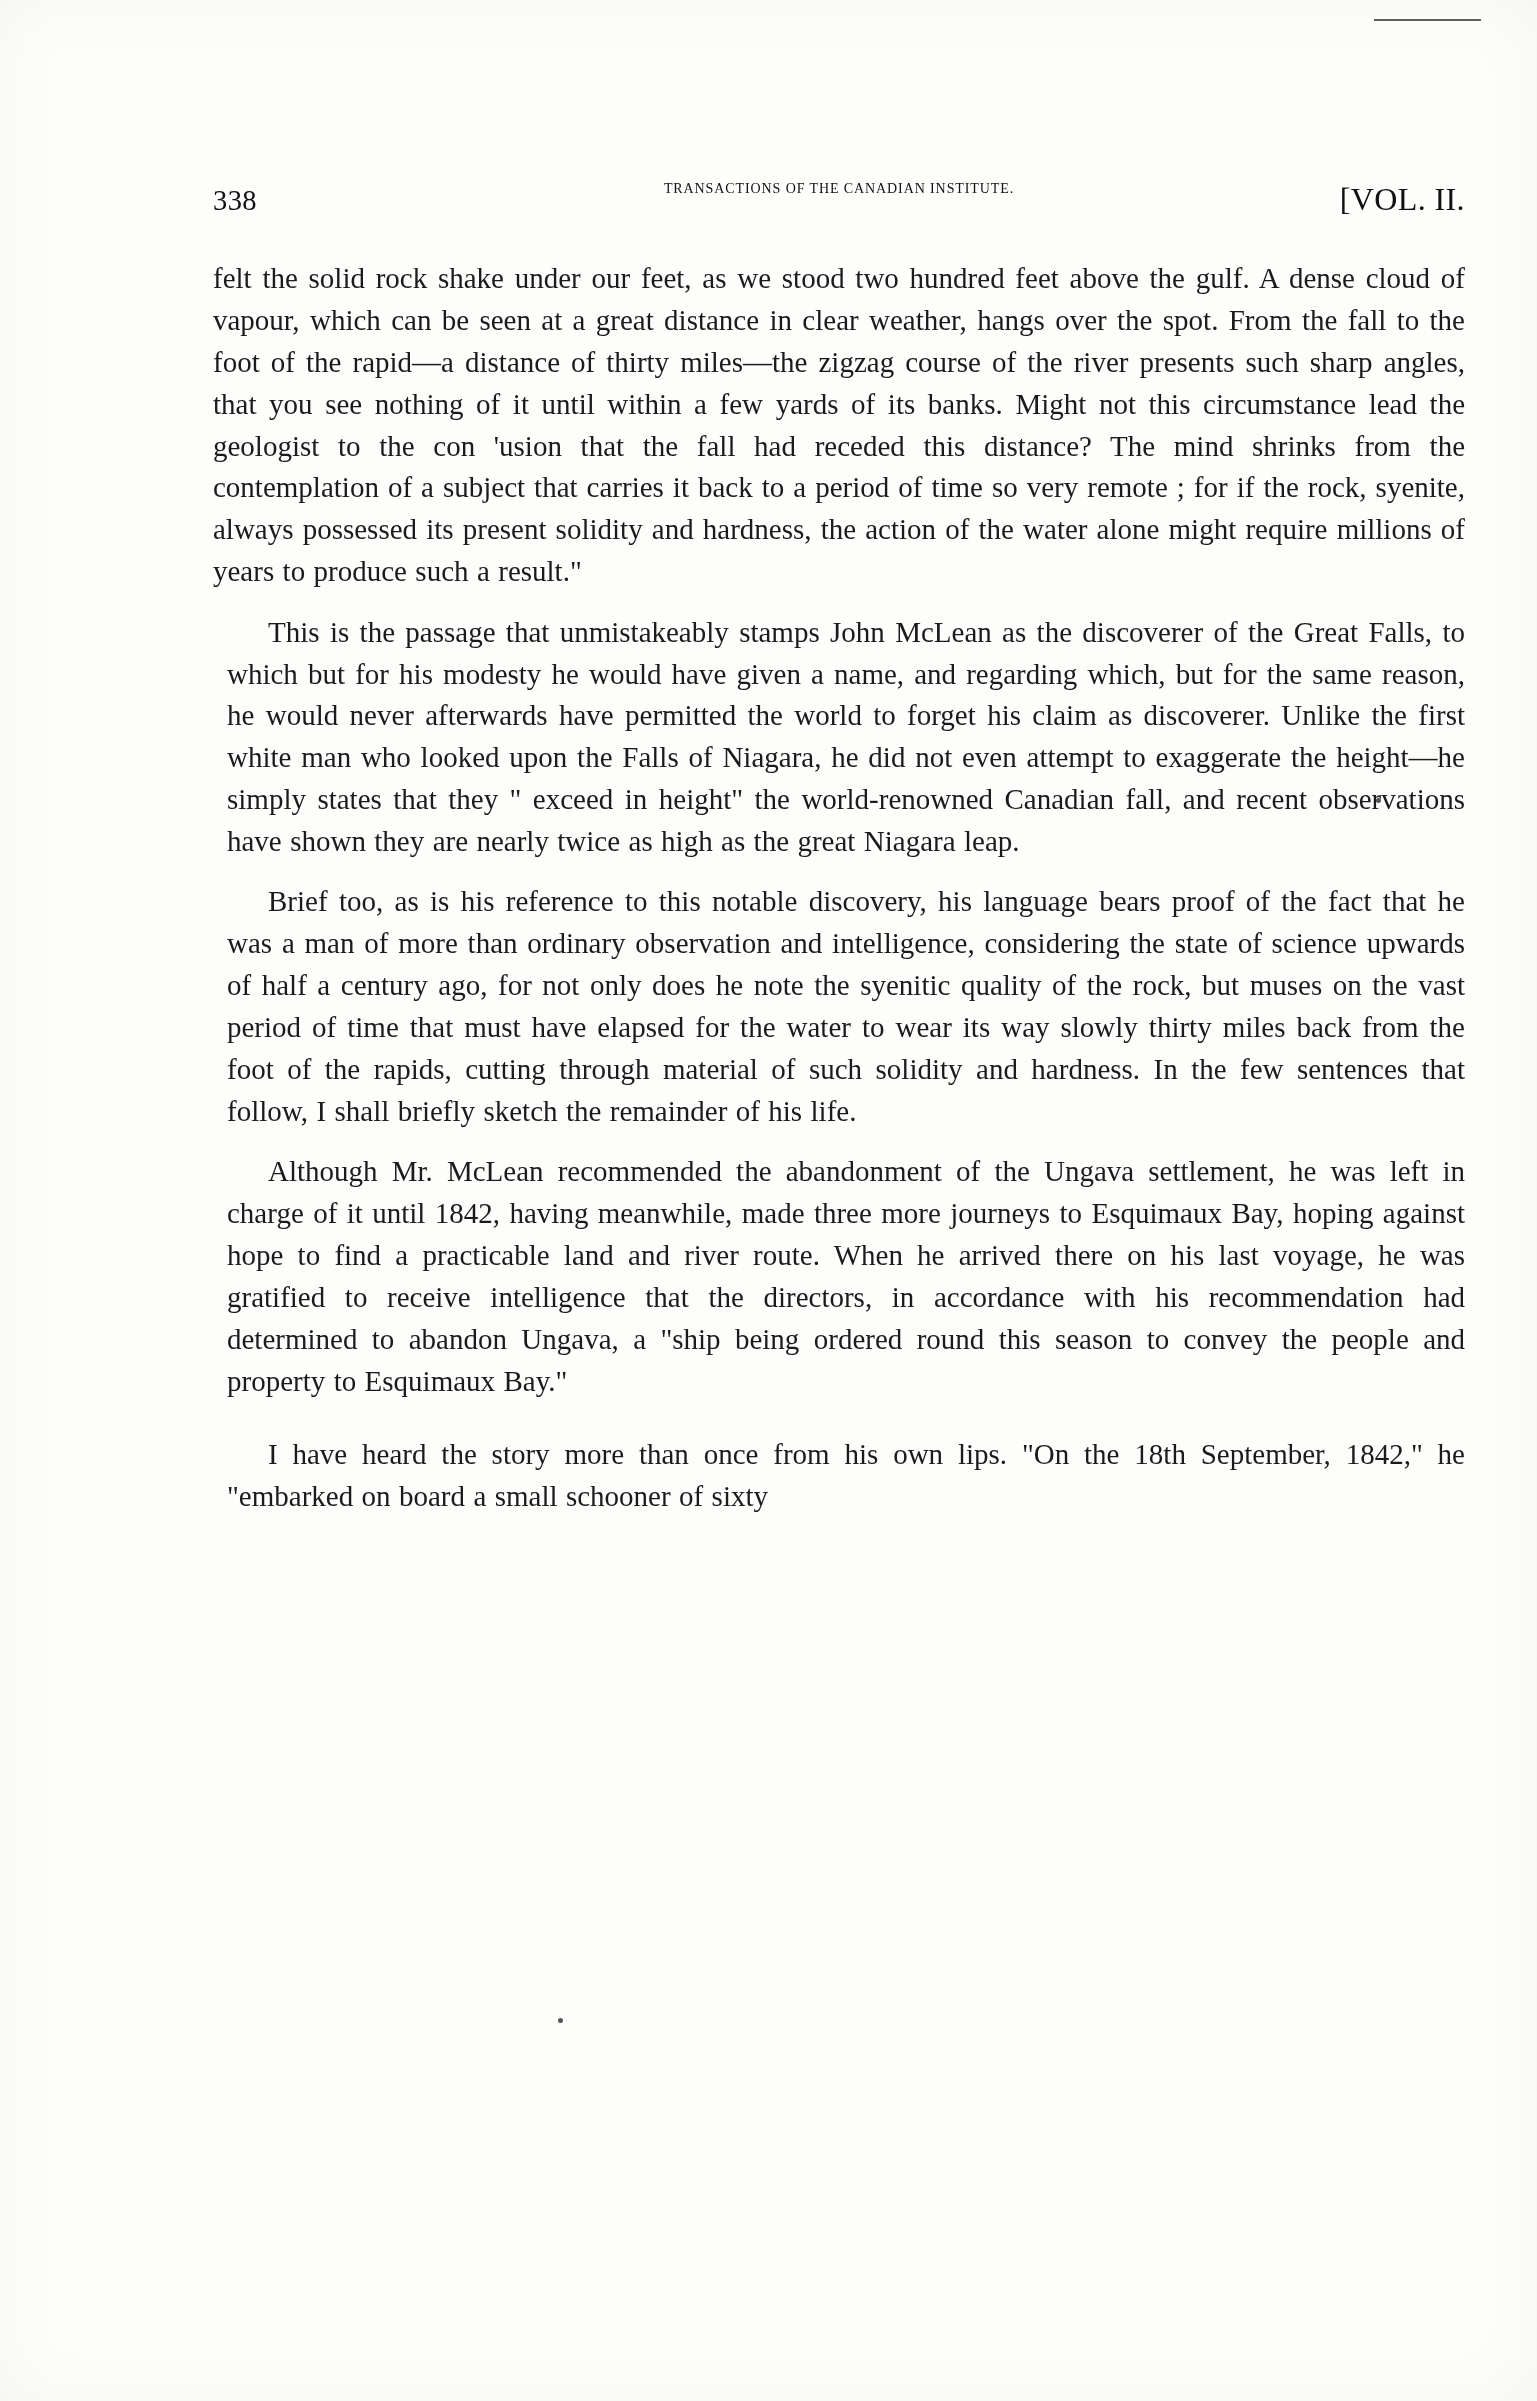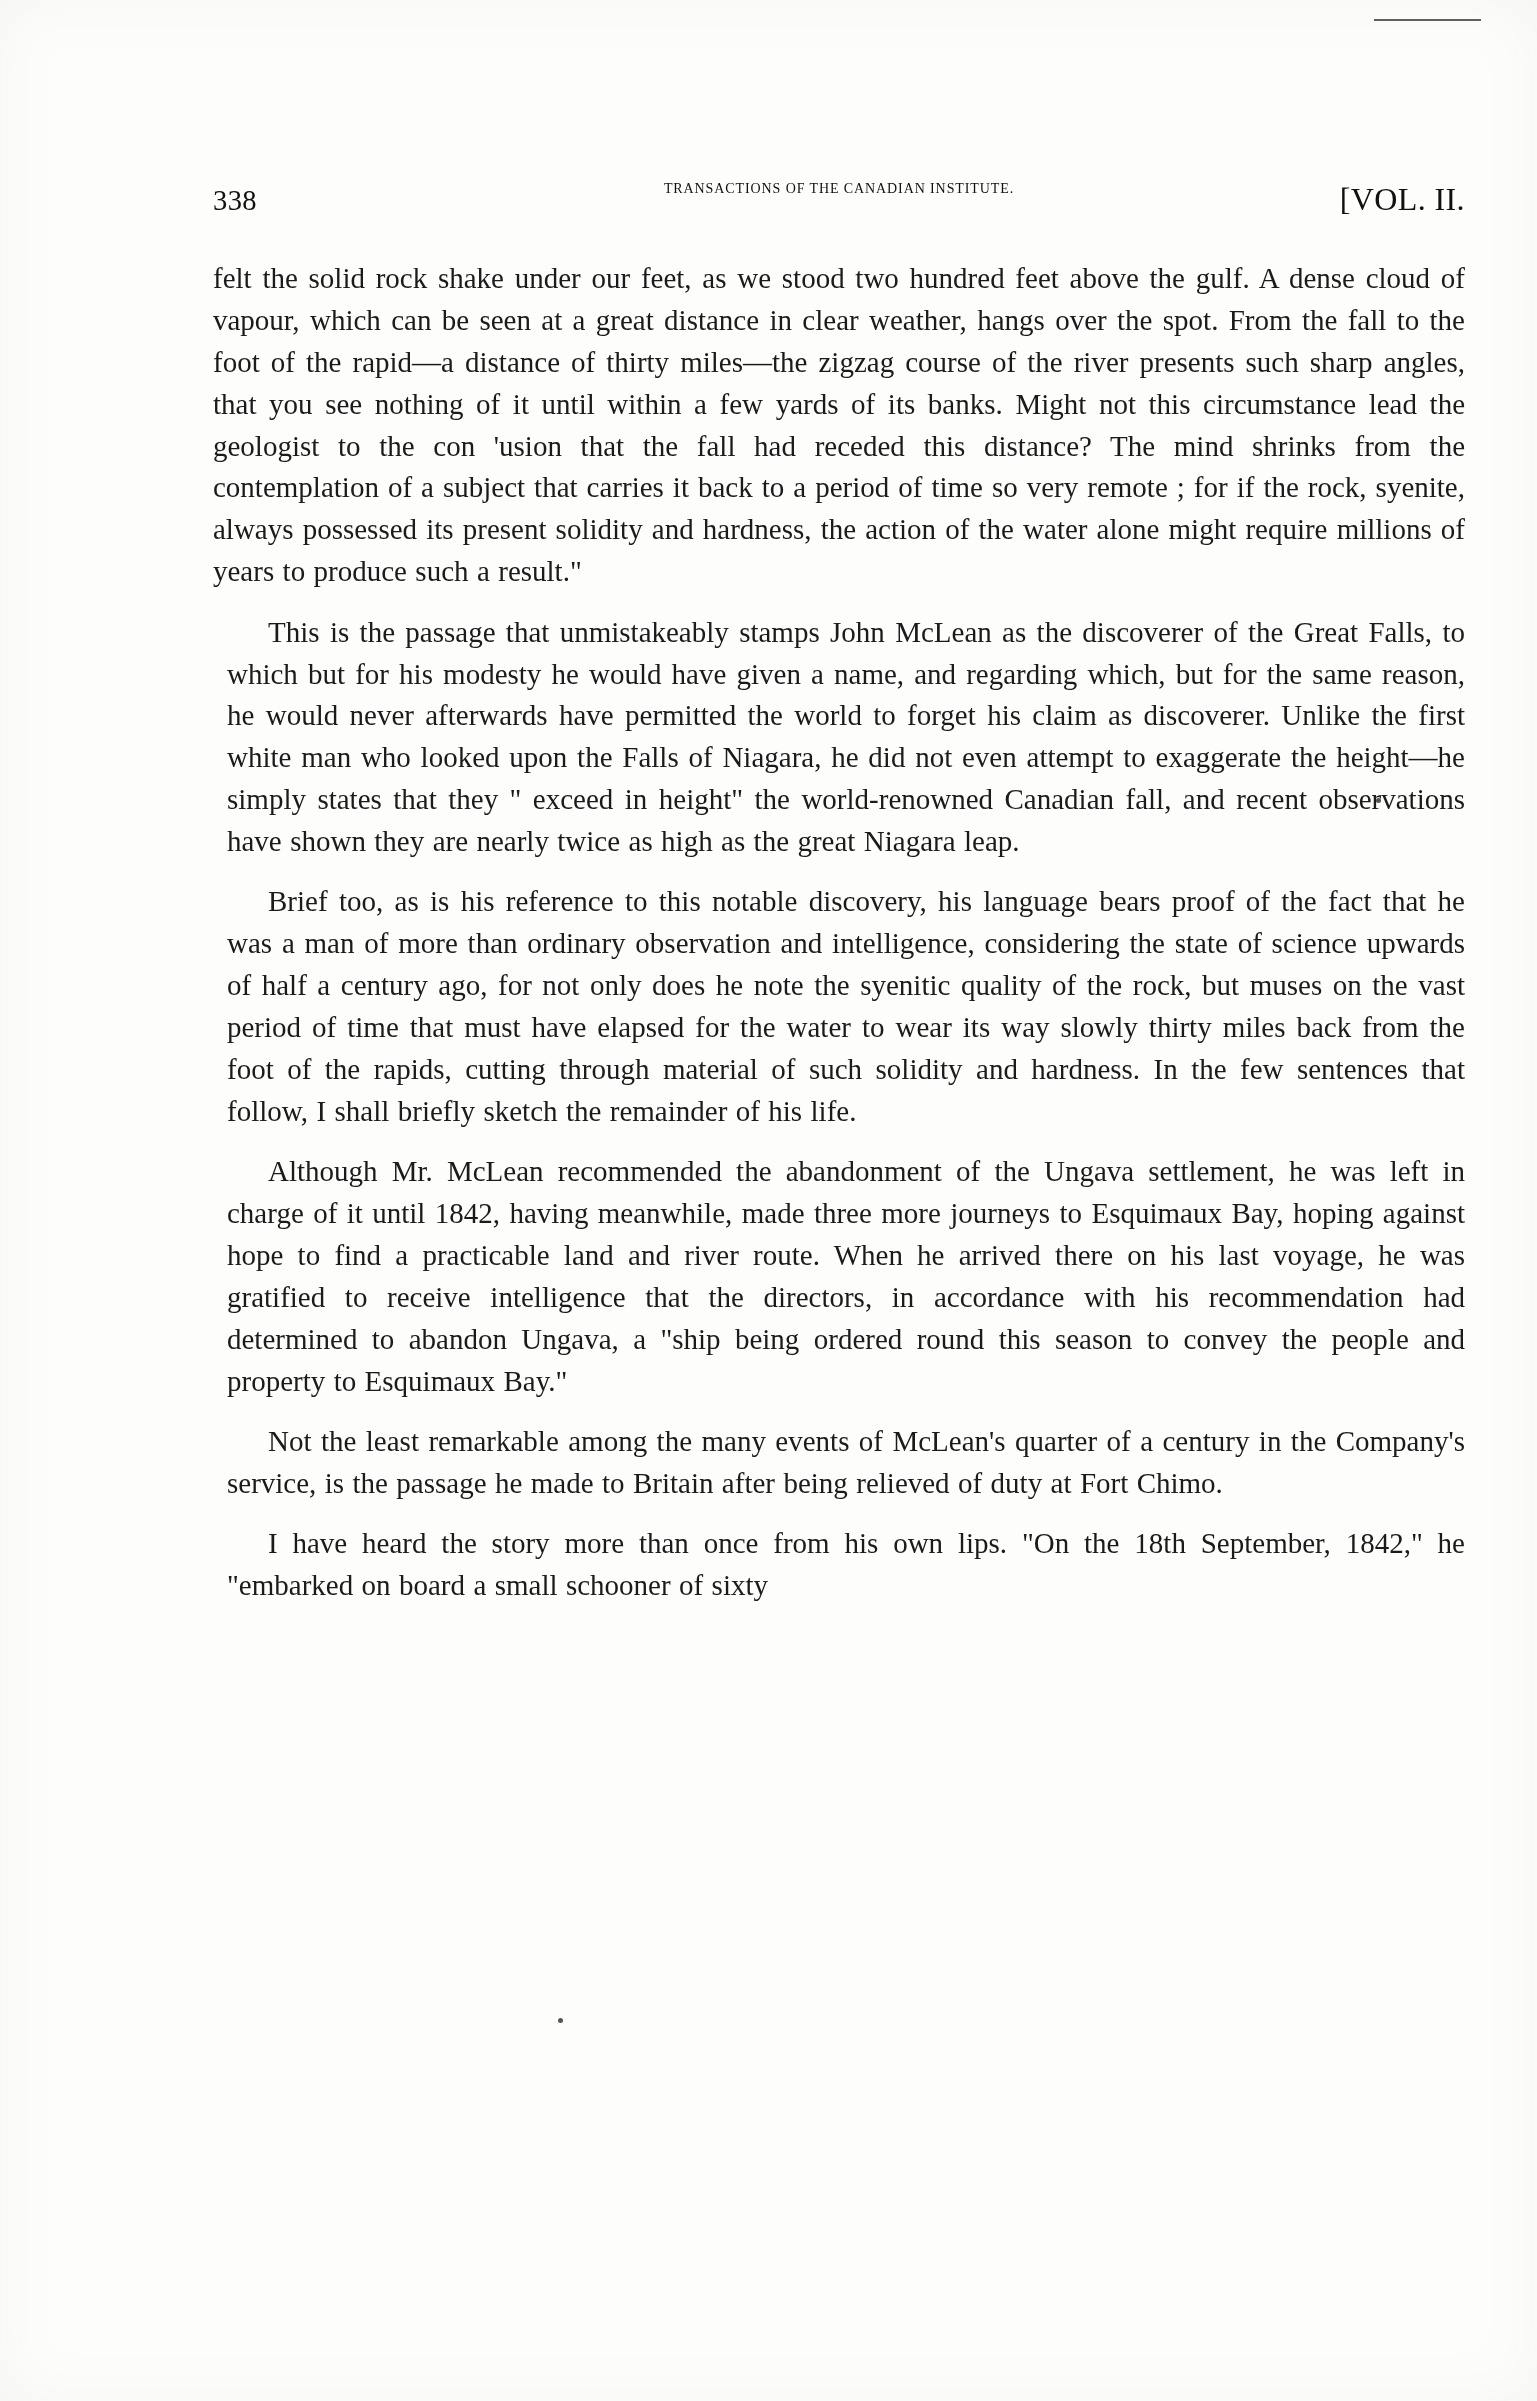--- a/index.html
+++ b/index.html
@@ -125,19 +125,18 @@
     </div>
 
     <p class="body-par first">felt the solid rock shake under our feet, as we stood two hundred feet above the gulf. A dense cloud of vapour, which can be seen at a great distance in clear weather, hangs over the spot. From the fall to the foot of the rapid—a distance of thirty miles—the zigzag course of the river presents such sharp angles, that you see nothing of it until within a few yards of its banks. Might not this circumstance lead the geologist to the con 'usion that the fall had receded this distance?  The mind shrinks from the contemplation of a subject that carries it back to a period of time so very remote ; for if the rock, syenite, always possessed its present solidity and hardness, the action of the water alone might require millions of years to produce such a result."</p>
     <div class="spacer"></div>
     <p class="body-par indent">This is the passage that unmistakeably stamps John McLean as the discoverer of the Great Falls, to which but for his modesty he would have given a name, and regarding which, but for the same reason, he would never afterwards have permitted the world to forget his claim as discoverer. Unlike the first white man who looked upon the Falls of Niagara, he did not even attempt to exaggerate the height—he simply states that they " exceed in height" the world-renowned Canadian fall, and recent observations have shown they are nearly twice as high as the great Niagara leap.</p>
     <div class="spacer"></div>
     <p class="body-par indent">Brief too, as is his reference to this notable discovery, his language bears proof of the fact that he was a man of more than ordinary observation and intelligence, considering the state of science upwards of half a century ago, for not only does he note the syenitic quality of the rock, but muses on the vast period of time that must have elapsed for the water to wear its way slowly thirty miles back from the foot of the rapids, cutting through material of such solidity and hardness.  In the few sentences that follow, I shall briefly sketch the remainder of his life.</p>
     <div class="spacer"></div>
     <p class="body-par indent">Although Mr. McLean recommended the abandonment of the Ungava settlement, he was left in charge of it until 1842, having meanwhile, made three more journeys to Esquimaux Bay, hoping against hope to find a practicable land and river route.  When he arrived there on his last voyage, he was gratified to receive intelligence that the directors, in accordance with his recommendation had determined to abandon Ungava, a "ship being ordered round this season to convey the people and property to Esquimaux Bay."</p>
     <div class="spacer"></div>
-    <p class="body-par indent">Not the least remarkable among the many events of McLean's quarter of a century in the Company's service, is the passage he made to Britain after being relieved of duty at Fort Chimo.</p>
     <div class="spacer"></div>
     <p class="body-par indent">I have heard the story more than once from his own lips. "On the 18th September, 1842," he "embarked on board a small schooner of sixty</p>
 
   </div>
 </div>
 
 
 </body></html>

